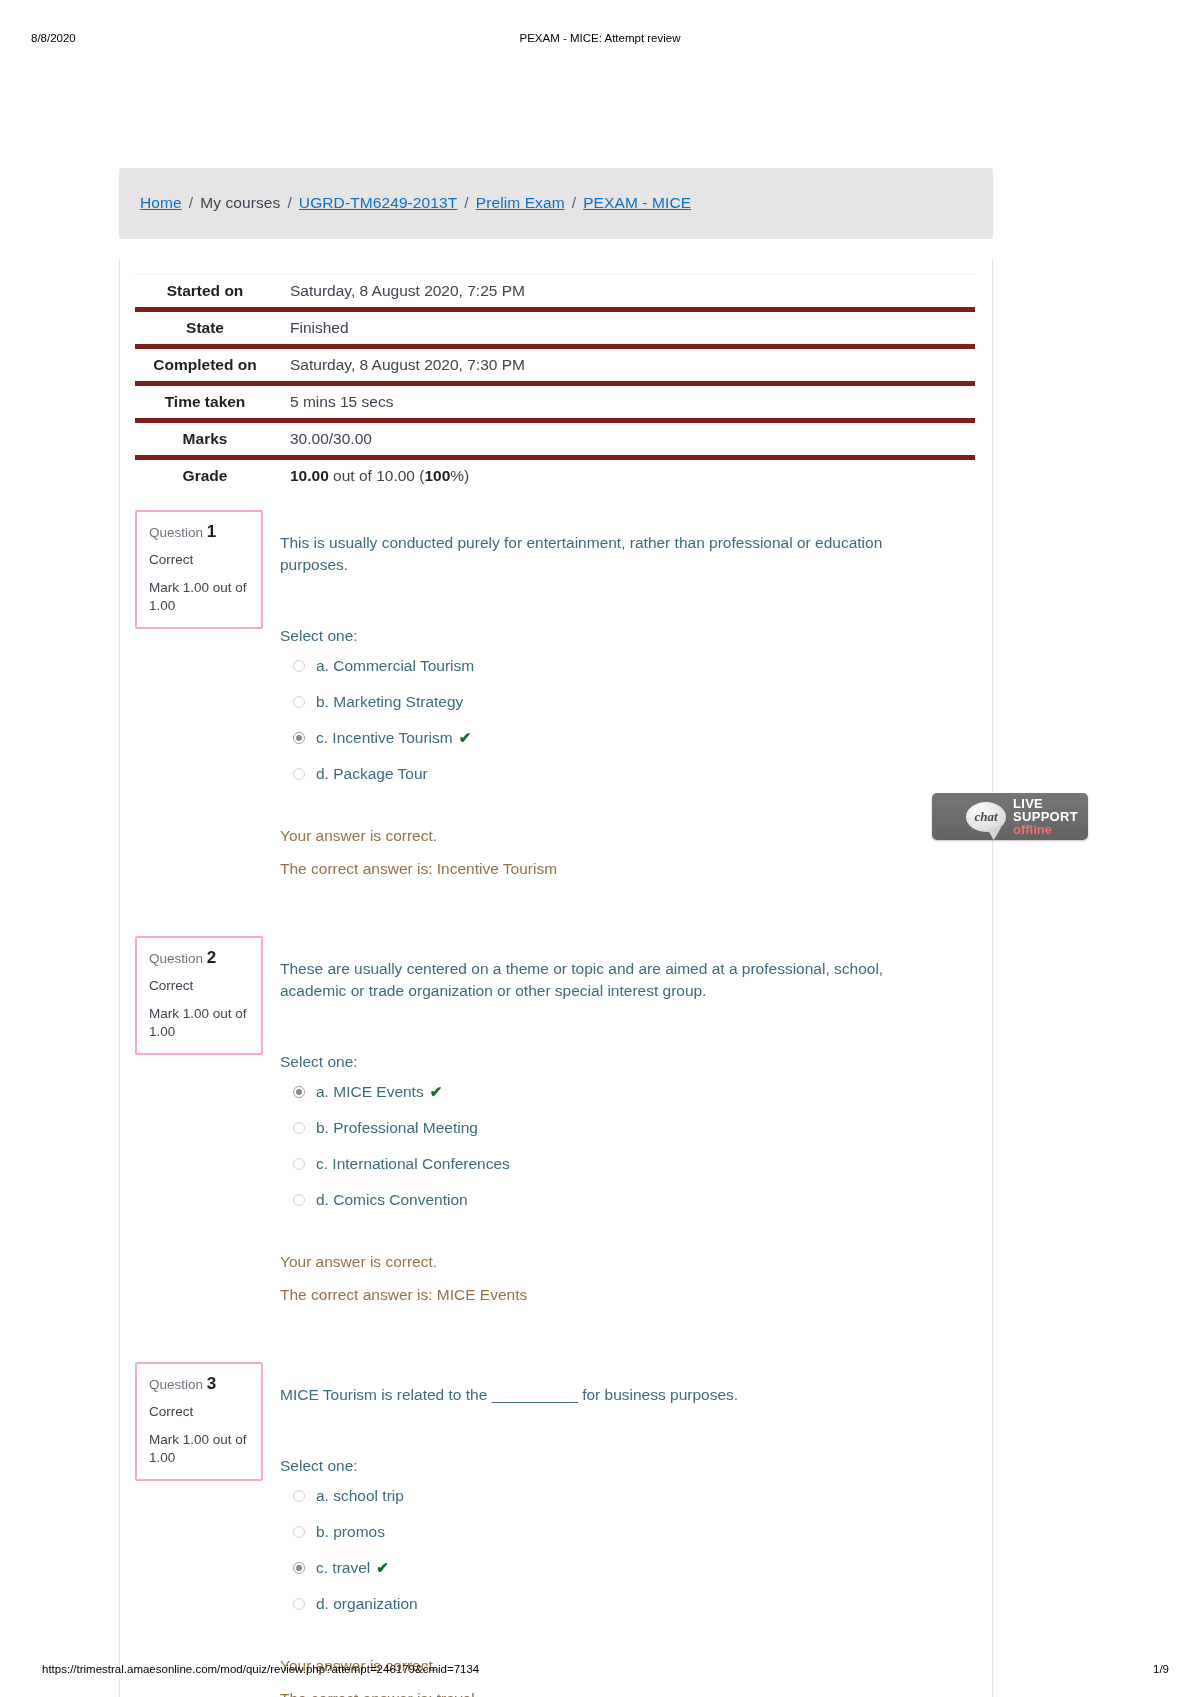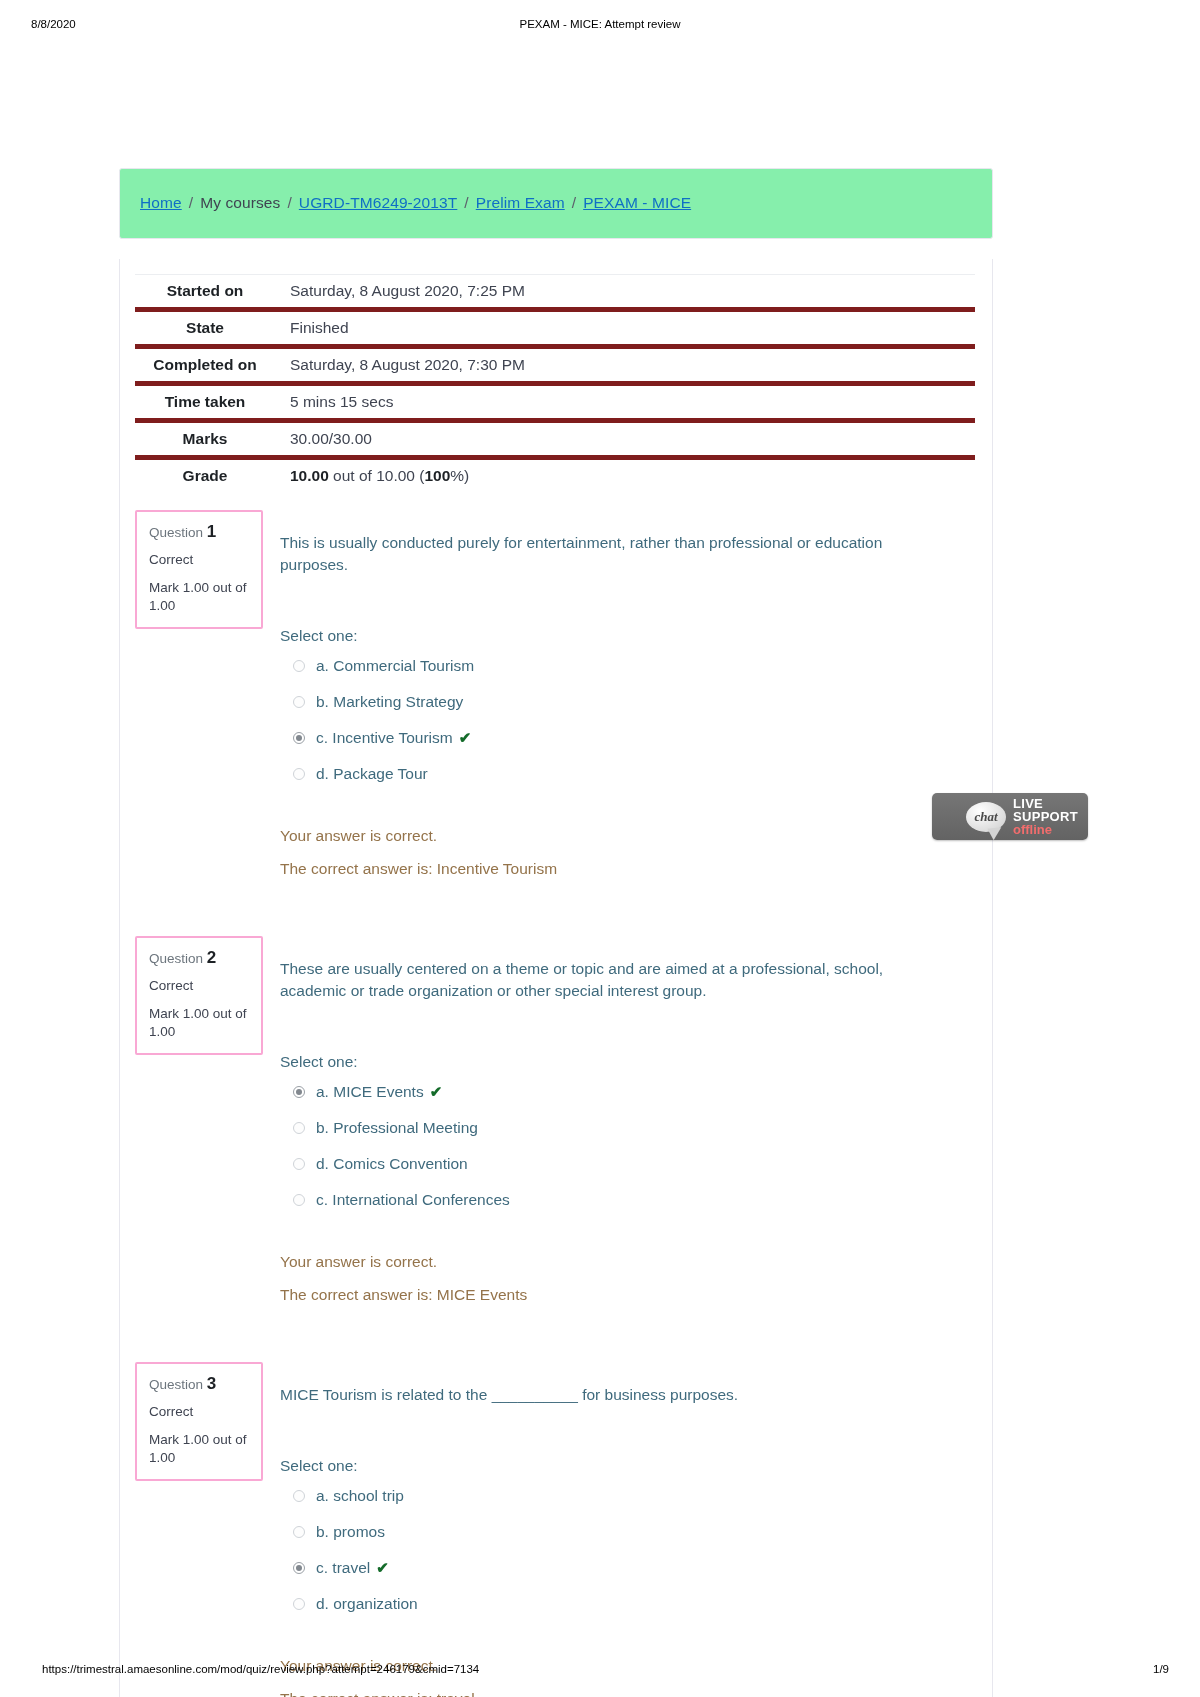--- a/index.html
+++ b/index.html
@@ -11,21 +11,21 @@
     width: 1200px;
     height: 1697px;
     position: relative;
     font-family: "Liberation Sans", sans-serif;
     overflow: hidden;
   }
 
   
   .print-header {
     position: absolute;
-    top: 18px;
+    top: 32px;
     left: 0;
     width: 1048px;
     height: 16px;
     font-size: 11.5px;
     color: #000;
   }
   .print-header .ph-left {
     position: absolute;
     left: 31px;
     top: 0;
@@ -62,21 +62,21 @@
     position: absolute;
     left: 119px;
     top: 168px;
     width: 874px;
   }
 
   
   .breadcrumb-card {
     border: 1px solid #e7e7ee;
     border-radius: 3px;
-    background: #86efac;
+    background: #e5e5e5;
     height: 71px;
     box-sizing: border-box;
     position: relative;
   }
   .breadcrumb {
     position: absolute;
     left: 20px;
     top: 25px;
     font-size: 15.5px;
     color: #3f4451;
@@ -412,25 +412,25 @@
                 <span class="radio checked"></span>
                 <span class="opt-label">a. MICE Events</span>
                 <span class="tick">✔</span>
               </div>
               <div class="qopt">
                 <span class="radio"></span>
                 <span class="opt-label">b. Professional Meeting</span>
               </div>
               <div class="qopt">
                 <span class="radio"></span>
+                <span class="opt-label">c. International Conferences</span>
+              </div>
+              <div class="qopt">
+                <span class="radio"></span>
                 <span class="opt-label">d. Comics Convention</span>
-              </div>
-              <div class="qopt">
-                <span class="radio"></span>
-                <span class="opt-label">c. International Conferences</span>
               </div>
             </div>
             <div class="qfeedback">
               <div class="fb-line">Your answer is correct.</div>
               <div class="fb-line">The correct answer is: MICE Events</div>
             </div>
           </div>
         </div>
         <div class="question">
           <div class="qinfo">

